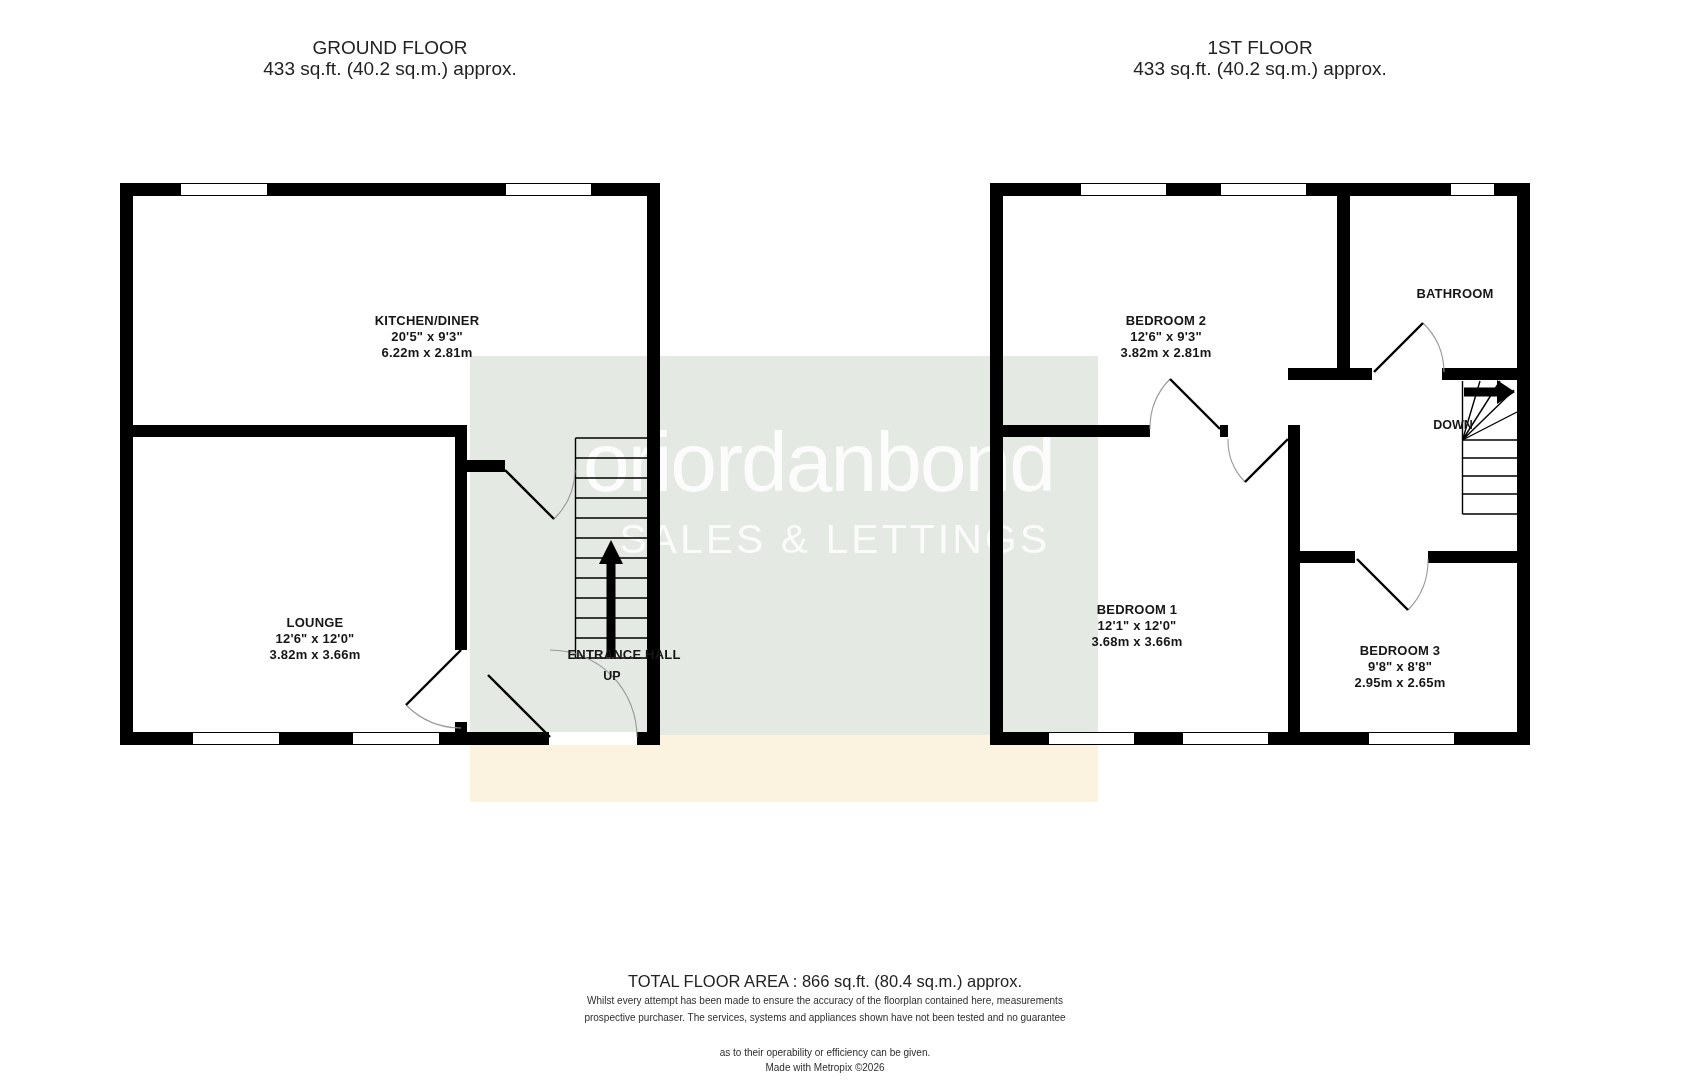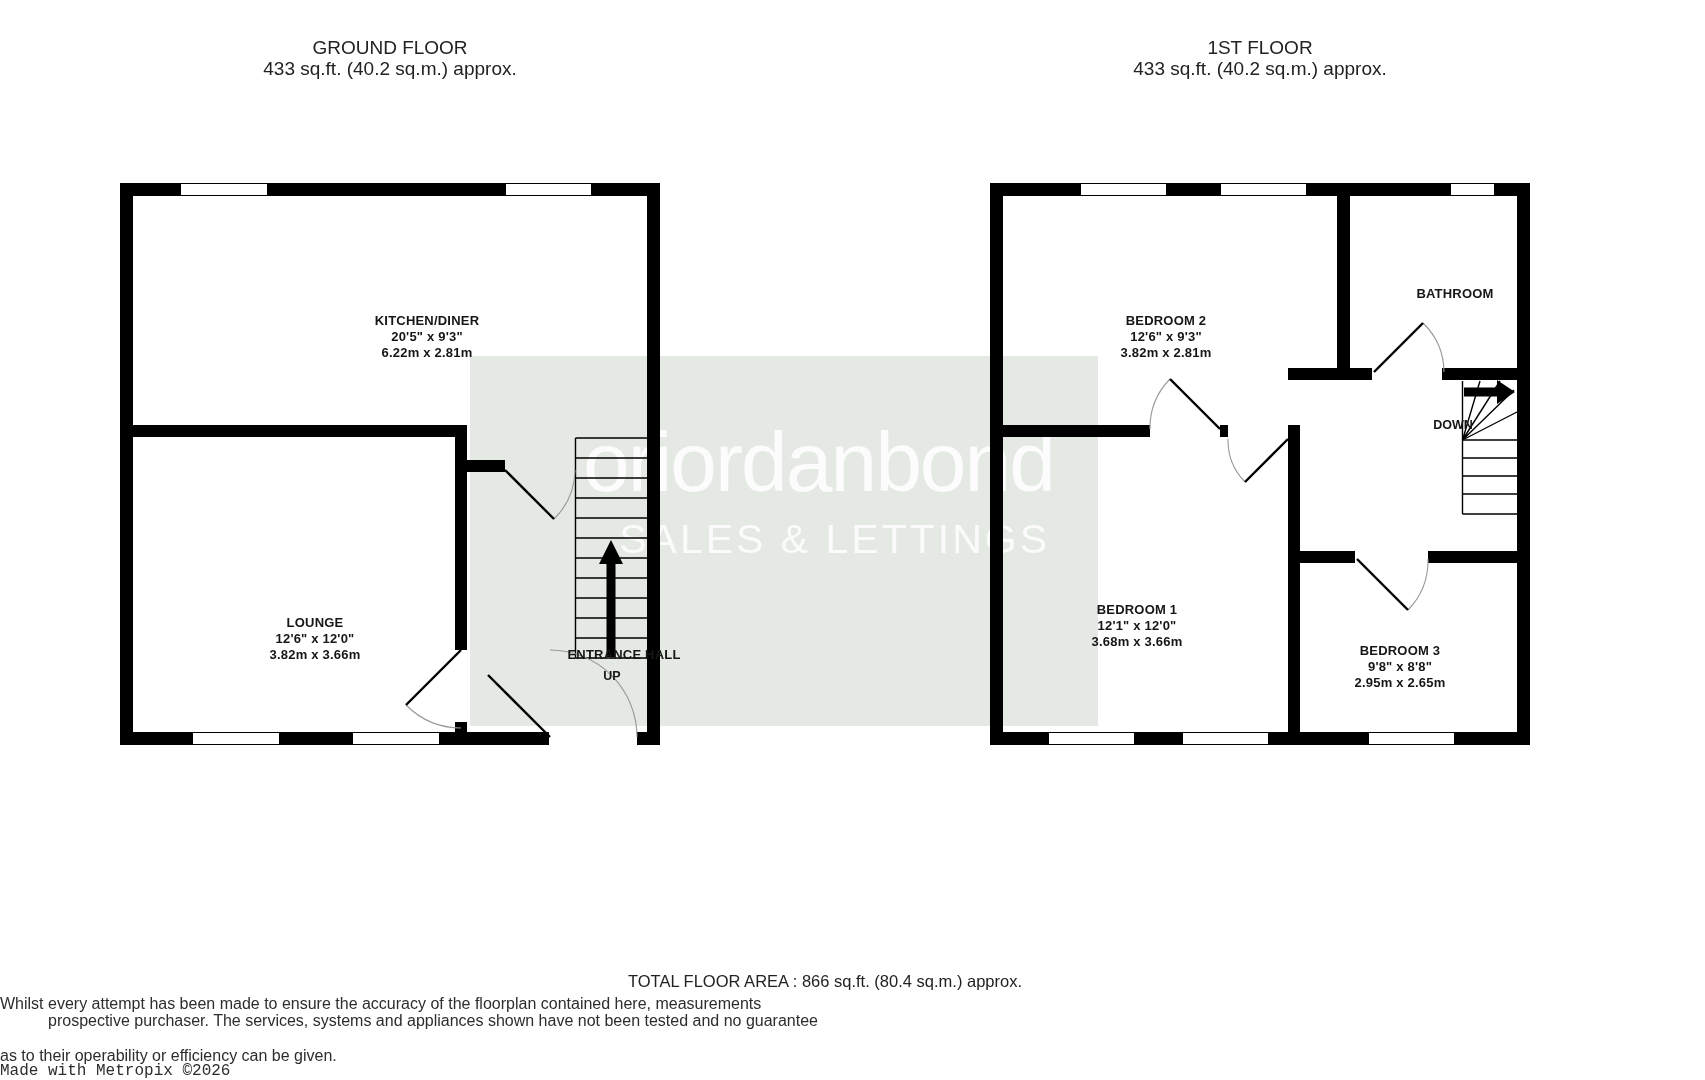--- a/index.html
+++ b/index.html
@@ -7,33 +7,33 @@
           font-family:"Liberation Sans",sans-serif;}
   .wall{position:absolute;background:#000;}
   .window{position:absolute;background:#fff;border:1.5px solid #000;box-sizing:border-box;}
   .gap{position:absolute;background:#fff;border-left:1px solid #000;border-right:1px solid #000;box-sizing:border-box;}
   .floor-title{position:absolute;width:540px;text-align:center;
                font-size:19px;line-height:21px;color:#222;}
   .room-label{position:absolute;width:280px;text-align:center;font-weight:bold;
               font-size:13px;line-height:16px;color:#161616;letter-spacing:.2px;}
   .small-label{position:absolute;width:280px;text-align:center;font-weight:bold;
                font-size:12.5px;color:#161616;}
-  #watermark{position:absolute;left:470px;top:356px;width:628px;height:370px;
-             display:flex;flex-direction:row;}
+  #watermark{position:absolute;left:470px;top:356px;width:628px;height:446px;
+             display:flex;flex-direction:column;}
   #wm-main{position:relative;flex:1;}
   #wm-band{height:67px;}
   #wm-brand{position:absolute;right:44px;top:58px;font-size:84px;letter-spacing:-2px;
             color:rgba(255,255,255,.85);white-space:nowrap;}
   #wm-tagline{position:absolute;right:48px;top:160px;font-size:41px;letter-spacing:3px;
               color:rgba(255,255,255,.8);white-space:nowrap;}
   #overlay{position:absolute;left:0;top:0;}
   .footer-line{position:absolute;left:0;width:1650px;text-align:center;color:#222;}
   #footer-total{top:972px;font-size:16.5px;}
-  .disc{position:absolute;left:0;width:1650px;text-align:left;
-        font-size:16px;color:#2d2d2d;}
+  .disc{position:absolute;left:0;width:1650px;text-align:center;
+        font-size:10px;color:#2d2d2d;}
 </style>
 </head>
 <body>
 
 <div id="canvas">
 
   <div id="watermark">
     <div id="wm-main" style="background:#e4e9e3;">
       <div id="wm-brand">oriordanbond</div>
       <div id="wm-tagline">SALES &amp; LETTINGS</div>
@@ -161,17 +161,17 @@
   </div>
   <div class="room-label" style="left:1260px;top:643px;">
     <div>BEDROOM 3</div>
     <div>9'8"  x 8'8"</div>
     <div>2.95m  x 2.65m</div>
   </div>
   <div class="small-label" style="left:1313px;top:418px;">DOWN</div>
 
   <div class="footer-line" id="footer-total">TOTAL FLOOR AREA : 866 sq.ft. (80.4 sq.m.) approx.</div>
   <div class="disc" style="top:995px;">Whilst every attempt has been made to ensure the accuracy of the floorplan contained here, measurements</div>
-  <div class="disc" style="top:1012px;padding-left:48px;">prospective purchaser. The services, systems and appliances shown have not been tested and no guarantee</div>
+  <div class="disc" style="top:1012px;">prospective purchaser. The services, systems and appliances shown have not been tested and no guarantee</div>
   <div class="disc" style="top:1047px;">as to their operability or efficiency can be given.</div>
-  <div class="disc" style="top:1062px;font-family:Liberation Mono, monospace;">Made with Metropix ©2026</div>
+  <div class="disc" style="top:1062px;">Made with Metropix ©2026</div>
 
 </div>
 
 </body></html>

